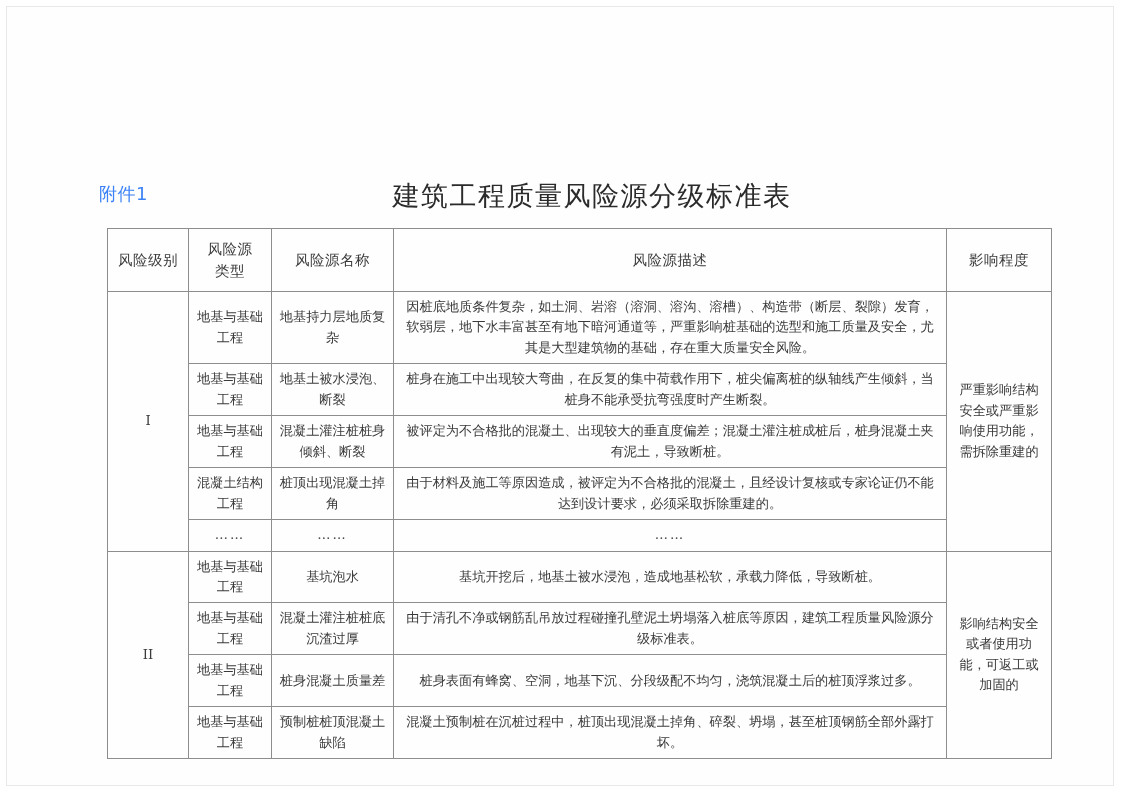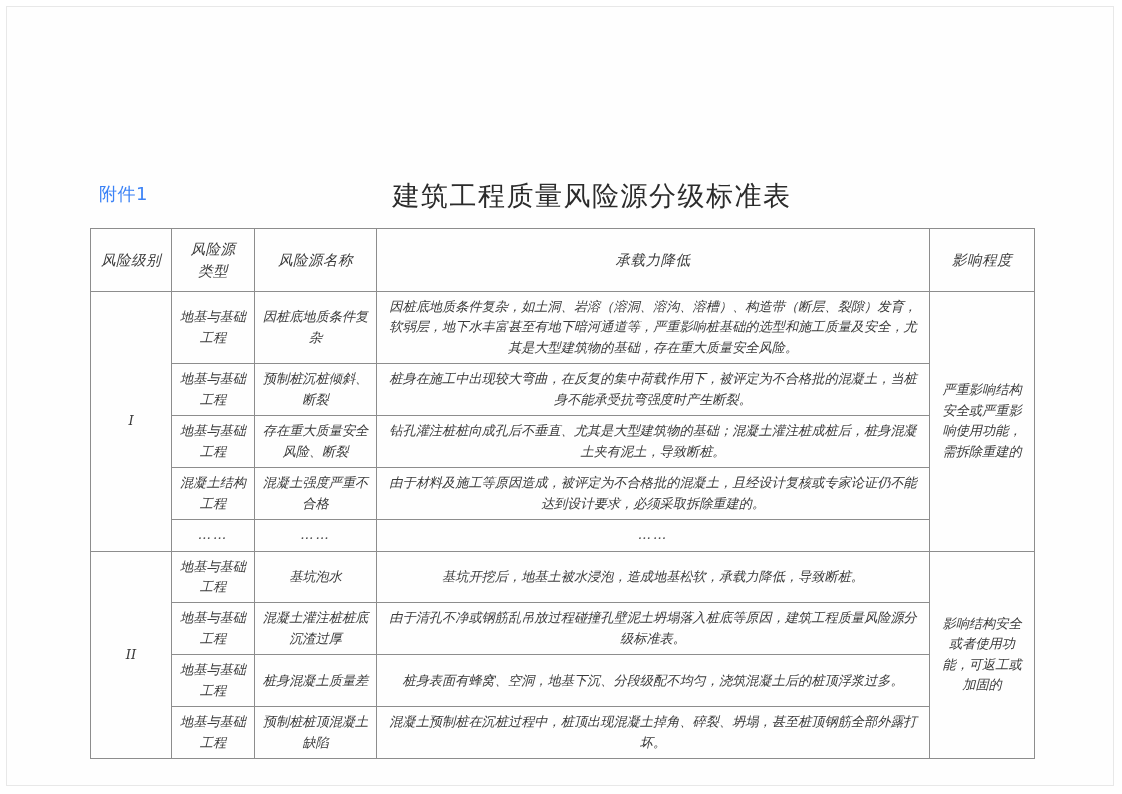--- a/index.html
+++ b/index.html
@@ -51,27 +51,26 @@
     text-align: center;
     font-size: 27px;
     font-weight: normal;
     color: #2b2b2b;
     letter-spacing: 1.5px;
     font-family: "DejaVu Sans", "Liberation Sans", sans-serif;
     padding-left: 31px;
   }
   #risk-table {
     position: absolute;
-    left: 90px;
+    left: 107px;
     top: 228px;
     width: 944px;
     border-collapse: collapse;
     table-layout: fixed;
     color: #3a3a3a;
-    font-style: italic;
   }
   #risk-table td, #risk-table th {
     border: 1px solid #8d8d8d;
     padding: 5px 6px;
     font-size: 13.2px;
     line-height: 1.55;
     vertical-align: middle;
     text-align: center;
     font-weight: normal;
     font-family: "DejaVu Serif", "Liberation Serif", serif;
@@ -138,45 +137,45 @@
       <col class="col-impact">
     </colgroup>
     <thead>
       <tr>
         <th>风险级别</th>
         <th>
           <span>风险源</span><br>
           <span>类型</span>
         </th>
         <th>风险源名称</th>
-        <th>承载力降低</th>
+        <th>风险源描述</th>
         <th>影响程度</th>
       </tr>
     </thead>
     <tbody id="risk-table-body">
         <tr>
           <td class="cell-level" rowspan="5">I</td>
           <td class="cell-type">地基与基础工程</td>
-          <td class="cell-name">因桩底地质条件复杂</td>
+          <td class="cell-name">地基持力层地质复杂</td>
           <td class="cell-desc">因桩底地质条件复杂，如土洞、岩溶（溶洞、溶沟、溶槽）、构造带（断层、裂隙）发育，软弱层，地下水丰富甚至有地下暗河通道等，严重影响桩基础的选型和施工质量及安全，尤其是大型建筑物的基础，存在重大质量安全风险。</td>
           <td class="cell-impact" rowspan="5">严重影响结构安全或严重影响使用功能，需拆除重建的</td>
         </tr>
         <tr>
           <td class="cell-type">地基与基础工程</td>
-          <td class="cell-name">预制桩沉桩倾斜、断裂</td>
-          <td class="cell-desc">桩身在施工中出现较大弯曲，在反复的集中荷载作用下，被评定为不合格批的混凝土，当桩身不能承受抗弯强度时产生断裂。</td>
-        </tr>
-        <tr>
-          <td class="cell-type">地基与基础工程</td>
-          <td class="cell-name">存在重大质量安全风险、断裂</td>
-          <td class="cell-desc">钻孔灌注桩桩向成孔后不垂直、尤其是大型建筑物的基础；混凝土灌注桩成桩后，桩身混凝土夹有泥土，导致断桩。</td>
+          <td class="cell-name">地基土被水浸泡、断裂</td>
+          <td class="cell-desc">桩身在施工中出现较大弯曲，在反复的集中荷载作用下，桩尖偏离桩的纵轴线产生倾斜，当桩身不能承受抗弯强度时产生断裂。</td>
+        </tr>
+        <tr>
+          <td class="cell-type">地基与基础工程</td>
+          <td class="cell-name">混凝土灌注桩桩身倾斜、断裂</td>
+          <td class="cell-desc">被评定为不合格批的混凝土、出现较大的垂直度偏差；混凝土灌注桩成桩后，桩身混凝土夹有泥土，导致断桩。</td>
         </tr>
         <tr>
           <td class="cell-type">混凝土结构工程</td>
-          <td class="cell-name">混凝土强度严重不合格</td>
+          <td class="cell-name">桩顶出现混凝土掉角</td>
           <td class="cell-desc">由于材料及施工等原因造成，被评定为不合格批的混凝土，且经设计复核或专家论证仍不能达到设计要求，必须采取拆除重建的。</td>
         </tr>
         <tr>
           <td class="cell-type cell-ellipsis">……</td>
           <td class="cell-name cell-ellipsis">……</td>
           <td class="cell-desc cell-ellipsis">……</td>
         </tr>
         <tr>
           <td class="cell-level align-upper" rowspan="4">II</td>
           <td class="cell-type">地基与基础工程</td>

